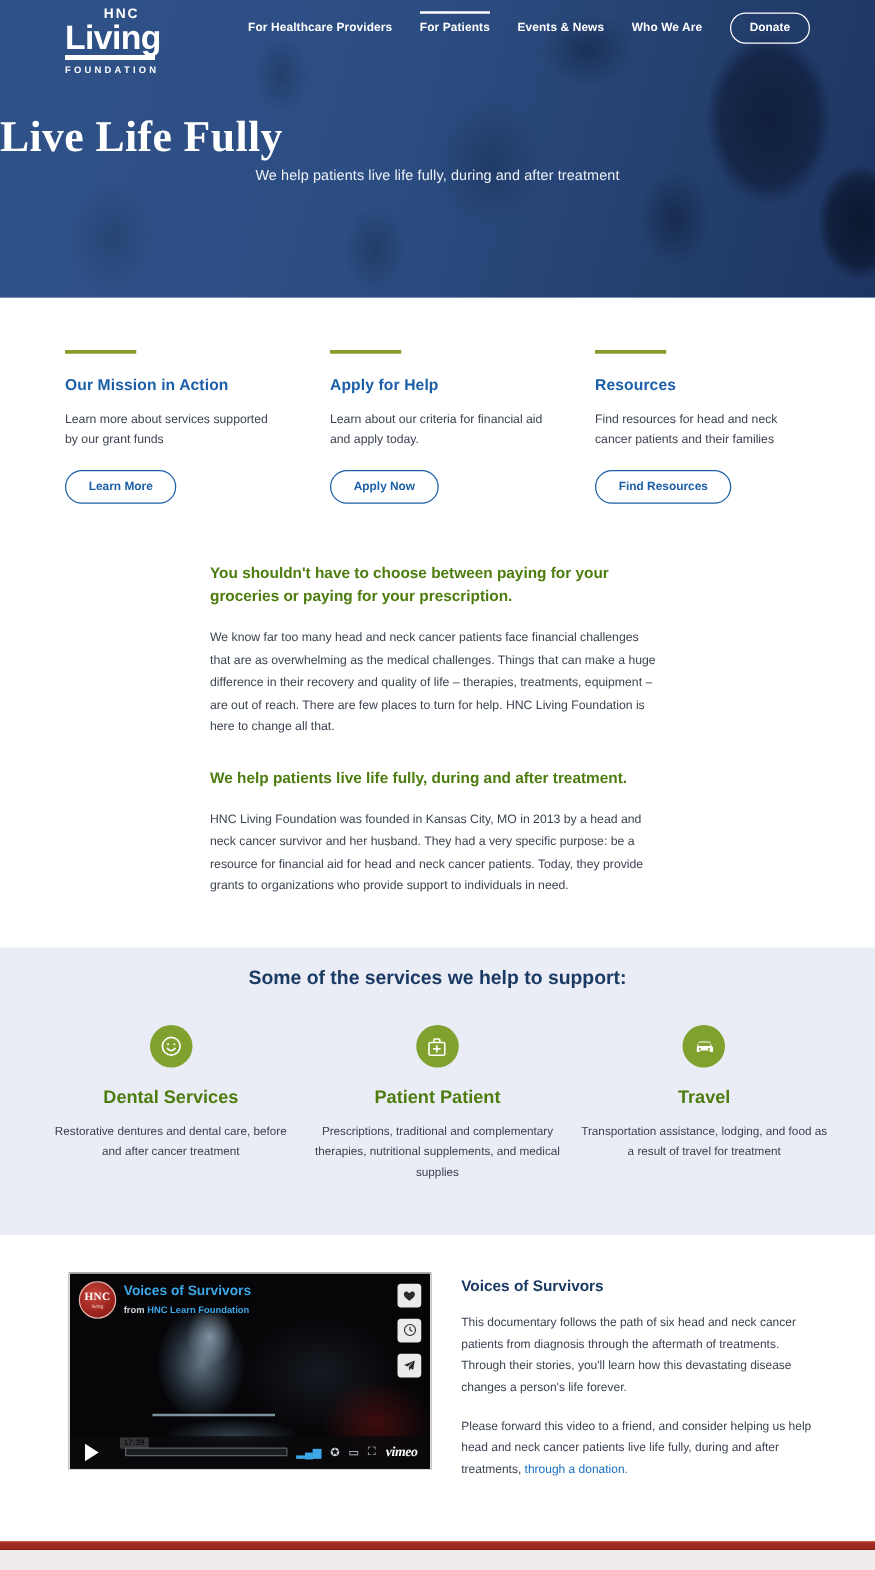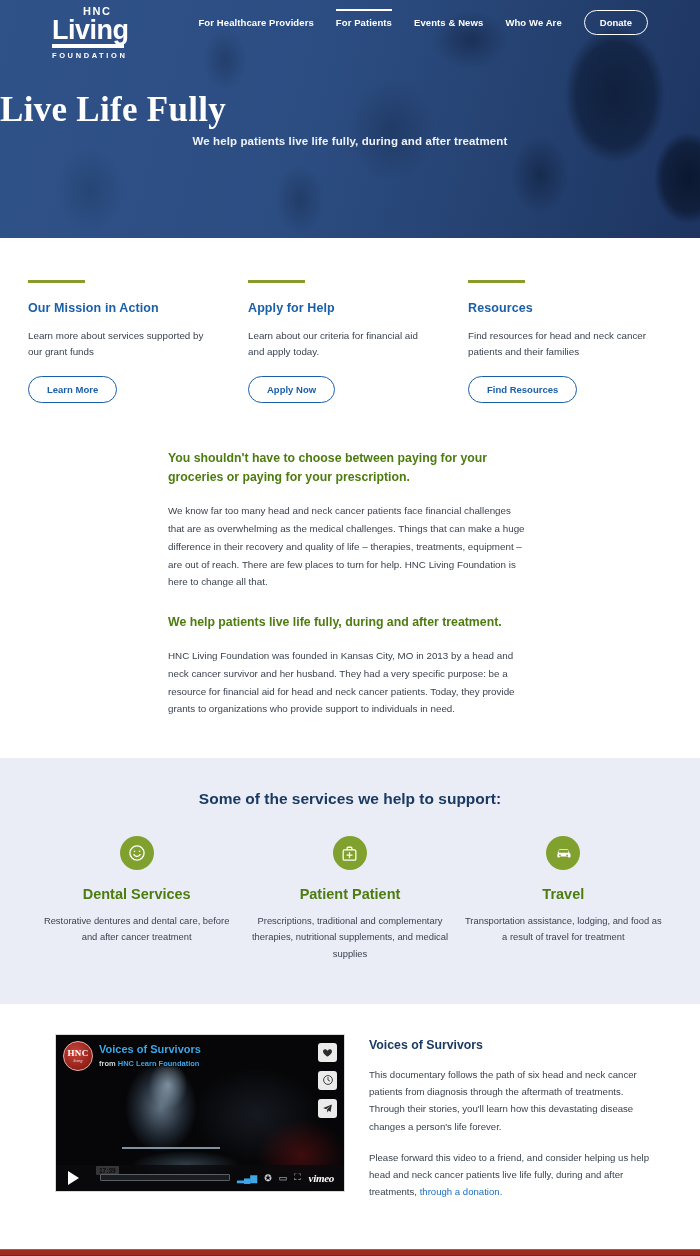--- a/index.html
+++ b/index.html
@@ -73,26 +73,26 @@
 
   .hero-title {
     position: absolute; top: 90px; left: 0; right: 0;
     text-align: left; color: #ffffff;
     font-family: "Liberation Serif", serif;
     font-size: 35px; font-weight: bold; letter-spacing: .3px;
   }
   .hero-sub {
     position: absolute; top: 135px; left: 0; right: 0;
     text-align: center; color: #eef2f8;
-    font-size: 11.5px; font-weight: 700; letter-spacing: .1px;
+    font-size: 11.5px; font-weight: 400; letter-spacing: .1px;
   }
 
   
   .cards {
-    display: flex; padding: 42px 52px 0 28px; gap: 0;
+    display: flex; padding: 42px 52px 0 52px; gap: 0;
   }
   .card { width: 204px; margin-right: 40px; }
   .card:last-child { margin-right: 0; }
   .card-rule { width: 57px; height: 2.5px; background: #8a9b2b; margin-bottom: 18px; }
   .card-title {
     color: #1b5fa8; font-size: 12.5px; font-weight: bold;
     margin-bottom: 13px; letter-spacing: .1px;
   }
   .card-text {
     color: #3b4350; font-size: 9.8px; line-height: 1.65;
@@ -113,21 +113,21 @@
     line-height: 1.6; margin-bottom: 14px; letter-spacing: 0;
   }
   .intro p {
     color: #3b4350; font-size: 9.8px; line-height: 1.82;
     margin-bottom: 22px;
   }
   .intro p.last { margin-bottom: 0; }
 
   
   .services {
-    background: #eaedf6; padding: 32px 30px 42px 30px;
+    background: #eaedf6; padding: 16px 30px 42px 30px;
   }
   .services-title {
     text-align: center; color: #1b3a63;
     font-size: 15.5px; font-weight: bold; margin-bottom: 28px;
   }
   .svc-row { display: flex; justify-content: space-between; }
   .svc { width: 220px; text-align: center; }
   .svc-icon {
     width: 34px; height: 34px; border-radius: 50%;
     background: #81a12e; margin: 0 auto 16px auto;

